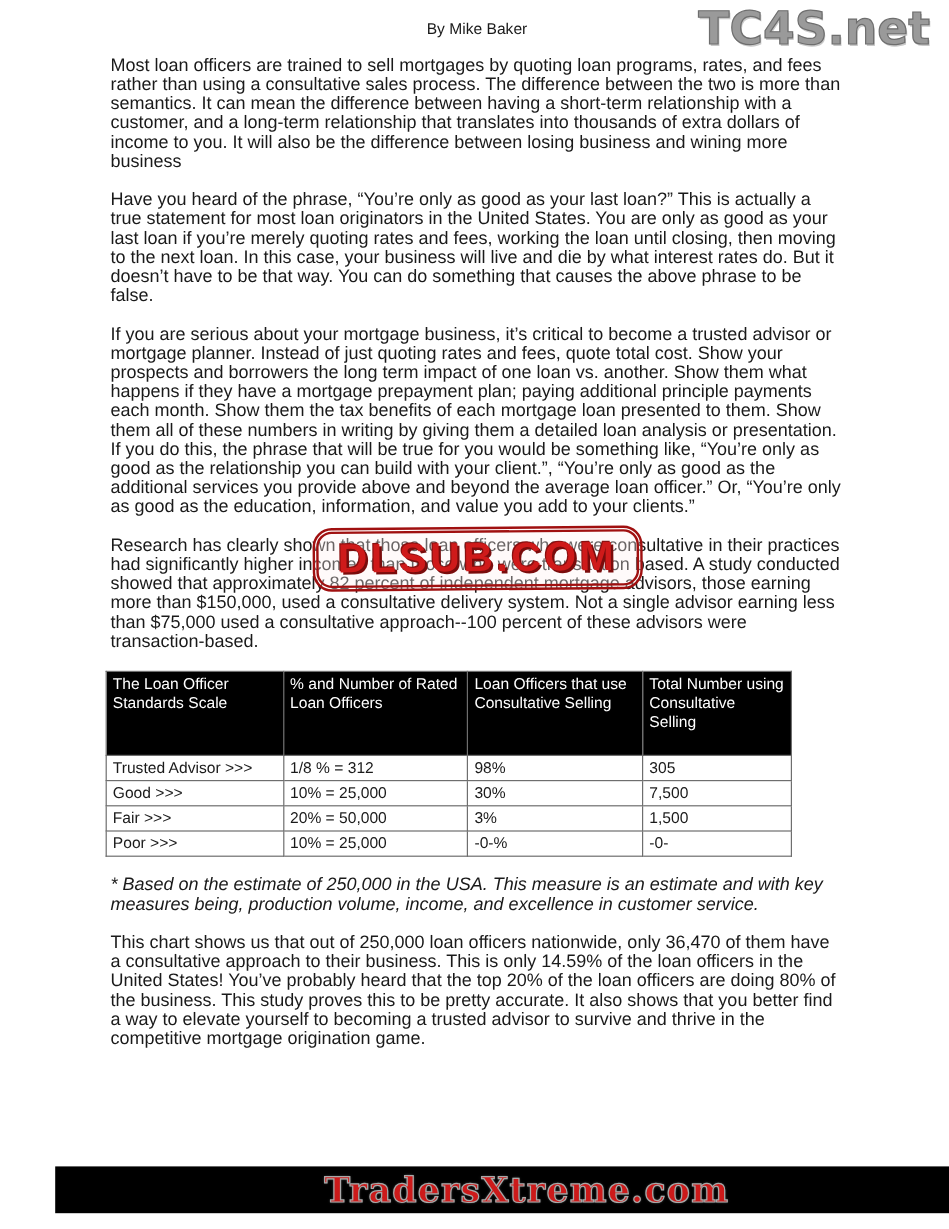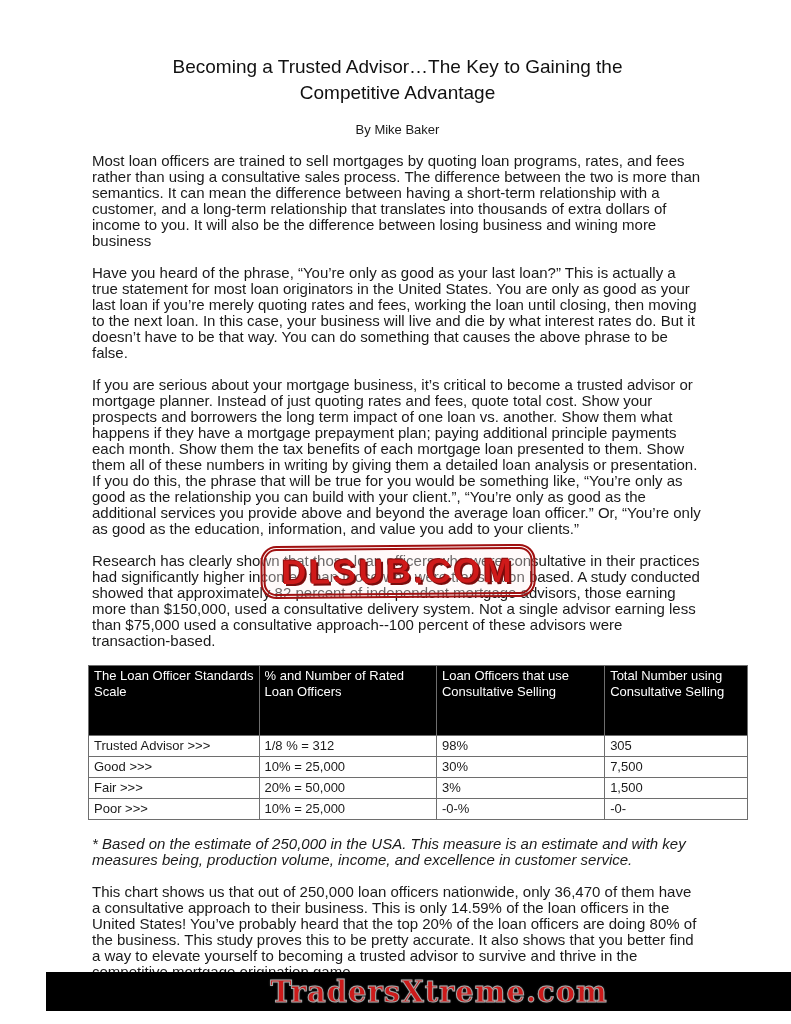--- a/index.html
+++ b/index.html
@@ -69,21 +69,21 @@
     margin-top: 18px;
     font-size: 14.5px;
     line-height: 19px;
     font-weight: bold;
     color: #2222cc;
   }
   .doc-table {
     margin-top: 16px;
     margin-left: -4px;
     border-collapse: collapse;
-    width: 660px;
+    width: 572px;
     font-size: 13px;
   }
   .doc-table th, .doc-table td {
     border: 1px solid #6e6e6e;
     padding: 2px 5px;
     text-align: left;
     vertical-align: top;
     white-space: pre-wrap;
     line-height: 16px;
   }
@@ -115,23 +115,23 @@
     -webkit-text-stroke: 1px #a9a9a9;
     text-shadow: 0 0 2px #8a8a8a;
     letter-spacing: 1px;
   }
 </style>
 </head>
 <body>
 
 <div class="page">
 
+  <div class="top-logo">TC4S.net</div>
 
   <div class="content">
-    <h1 class="title">Becoming a Trusted Advisor…The Key to Gaining the Competitive Advantage</h1>
     <div class="byline">By Mike Baker</div>
 
     <p>Most loan officers are trained to sell mortgages by quoting loan programs, rates, and fees rather than using a consultative sales process. The difference between the two is more than semantics. It can mean the difference between having a short-term relationship with a customer, and a long-term relationship that translates into thousands of extra dollars of income to you. It will also be the difference between losing business and wining more business</p>
     <p>Have you heard of the phrase, “You’re only as good as your last loan?” This is actually a true statement for most loan originators in the United States. You are only as good as your last loan if you’re merely quoting rates and fees, working the loan until closing, then moving to the next loan. In this case, your business will live and die by what interest rates do. But it doesn’t have to be that way. You can do something that causes the above phrase to be false.</p>
     <p>If you are serious about your mortgage business, it’s critical to become a trusted advisor or mortgage planner. Instead of just quoting rates and fees, quote total cost. Show your prospects and borrowers the long term impact of one loan vs. another.  Show them what happens if they have a mortgage prepayment plan; paying additional principle payments each month. Show them the tax benefits of each mortgage loan presented to them. Show them all of these numbers in writing by giving them a detailed loan analysis or presentation. If you do this, the phrase that will be true for you would be something like, “You’re only as good as the relationship you can build with your client.”, “You’re only as good as the additional services you provide above and beyond the average loan officer.” Or, “You’re only as good as the education, information, and value you add to your clients.”</p>
 
     <div class="p4wrap">
       <p>Research has clearly shown that those loan officers who were consultative in their practices had significantly higher incomes than those who were transaction based. A study conducted showed that approximately 82 percent of independent mortgage advisors, those earning more than $150,000, used a consultative delivery system. Not a single advisor earning less than $75,000 used a consultative approach--100 percent of these advisors were transaction-based.</p>
       <div class="watermark">DLSUB.COM</div>
     </div>

